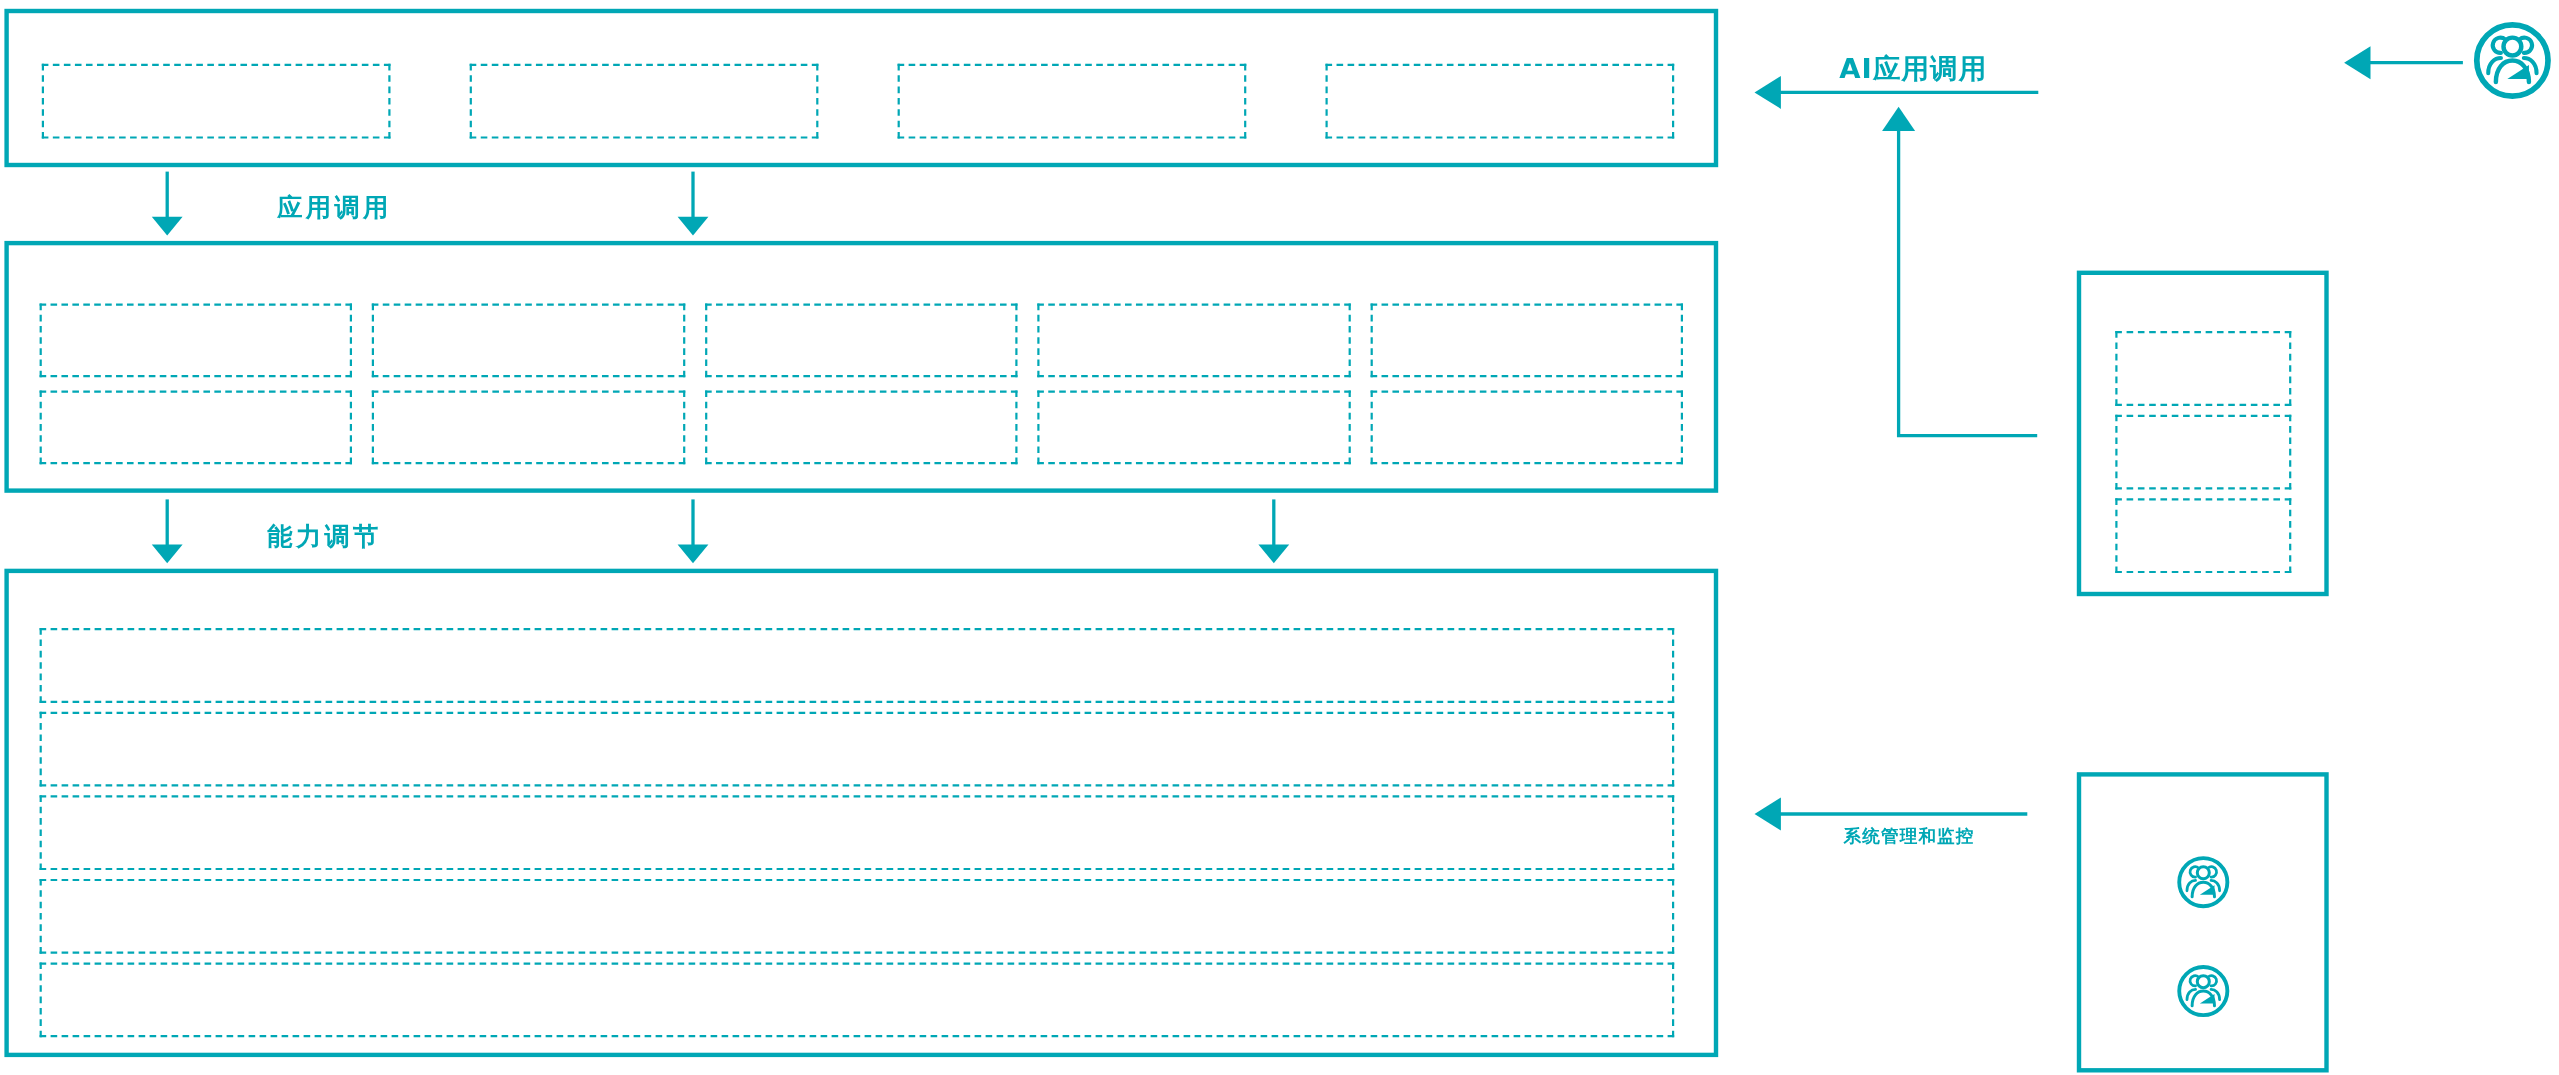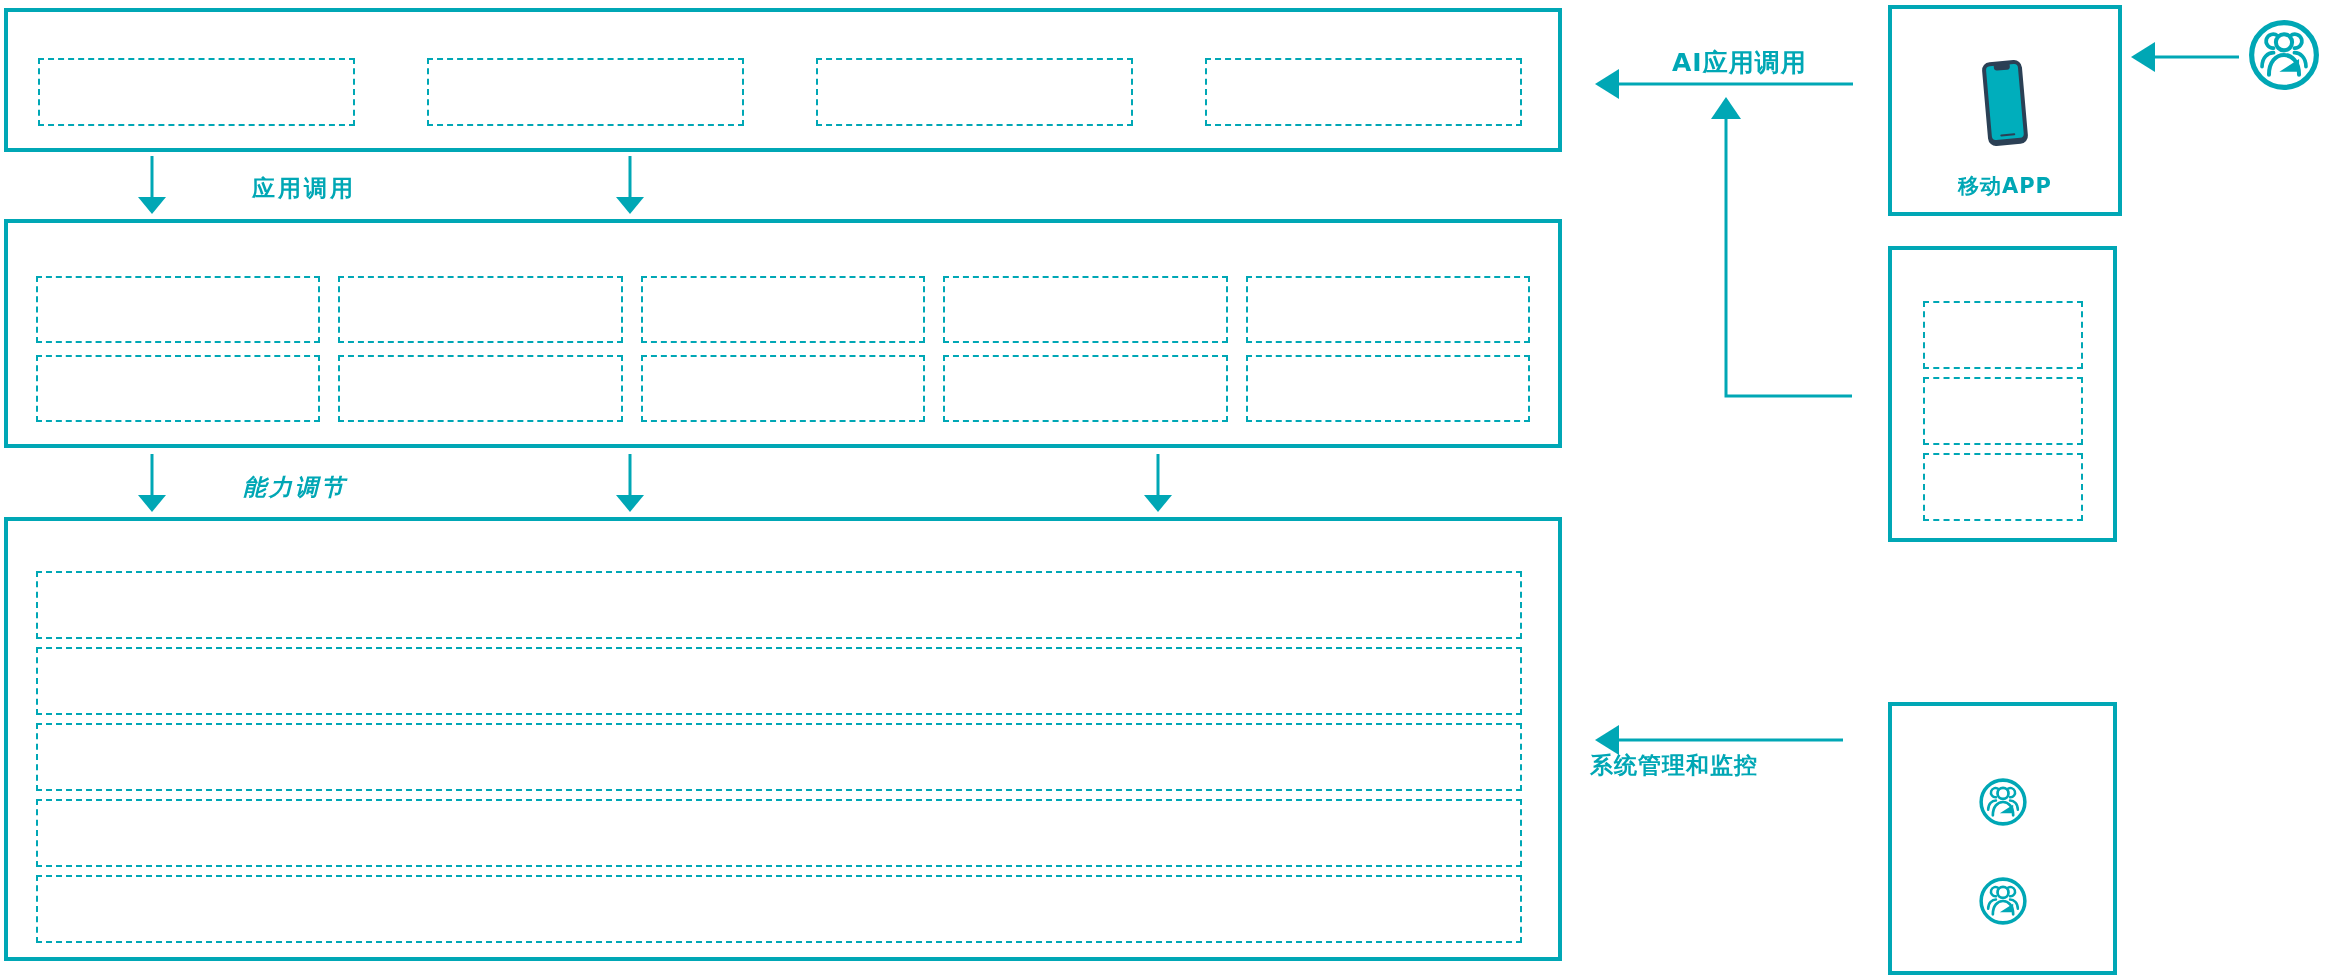--- a/index.html
+++ b/index.html
@@ -52,23 +52,23 @@
   }
   .bottom-box .dash-row{height:68px;border:2px dashed var(--teal);box-sizing:border-box;}
   
   .band-label{
     position:absolute;
     color:var(--teal);
     font-weight:bold;
     white-space:nowrap;
   }
   .label-app-call{left:252px;top:173px;font-size:23px;letter-spacing:3px;}
-  .label-cap-adjust{left:243px;top:472px;font-size:23px;letter-spacing:3px;font-style:italic;}
+  .label-cap-adjust{left:243px;top:472px;font-size:23px;letter-spacing:3px;}
   .label-ai-call{left:1672px;top:46px;font-size:25px;letter-spacing:1px;}
-  .label-sys{left:1590px;top:750px;font-size:23px;letter-spacing:1px;}
+  .label-sys{left:1676px;top:750px;font-size:16px;letter-spacing:1px;}
   
   .phone-box{
     left:1888px;top:5px;width:234px;height:211px;
     display:flex;flex-direction:column;align-items:center;
   }
   .phone{
     position:relative;
     width:40px;height:84px;
     margin-top:52px;
     background:var(--dark);
@@ -176,28 +176,20 @@
       <div class="dash-row"></div>
       <div class="dash-row"></div>
       <div class="dash-row"></div>
       <div class="dash-row"></div>
       <div class="dash-row"></div>
     </div>
 
   <div class="band-label label-ai-call">AI应用调用</div>
   <div class="band-label label-sys">系统管理和监控</div>
 
-  <div class="solid-box phone-box">
-    <div class="phone">
-      <div class="phone-screen"></div>
-      <div class="phone-notch"></div>
-      <div class="phone-homeline"></div>
-    </div>
-    <div class="phone-label">移动APP</div>
-  </div>
 
   <div class="solid-box sdk-box">
       <div class="dash-box"></div>
       <div class="dash-box"></div>
       <div class="dash-box"></div>
     </div>
 
   <div class="solid-box admin-box">
     <svg class="user-icon" viewBox="0 0 64 64">
       <use href="#user-group"></use>

